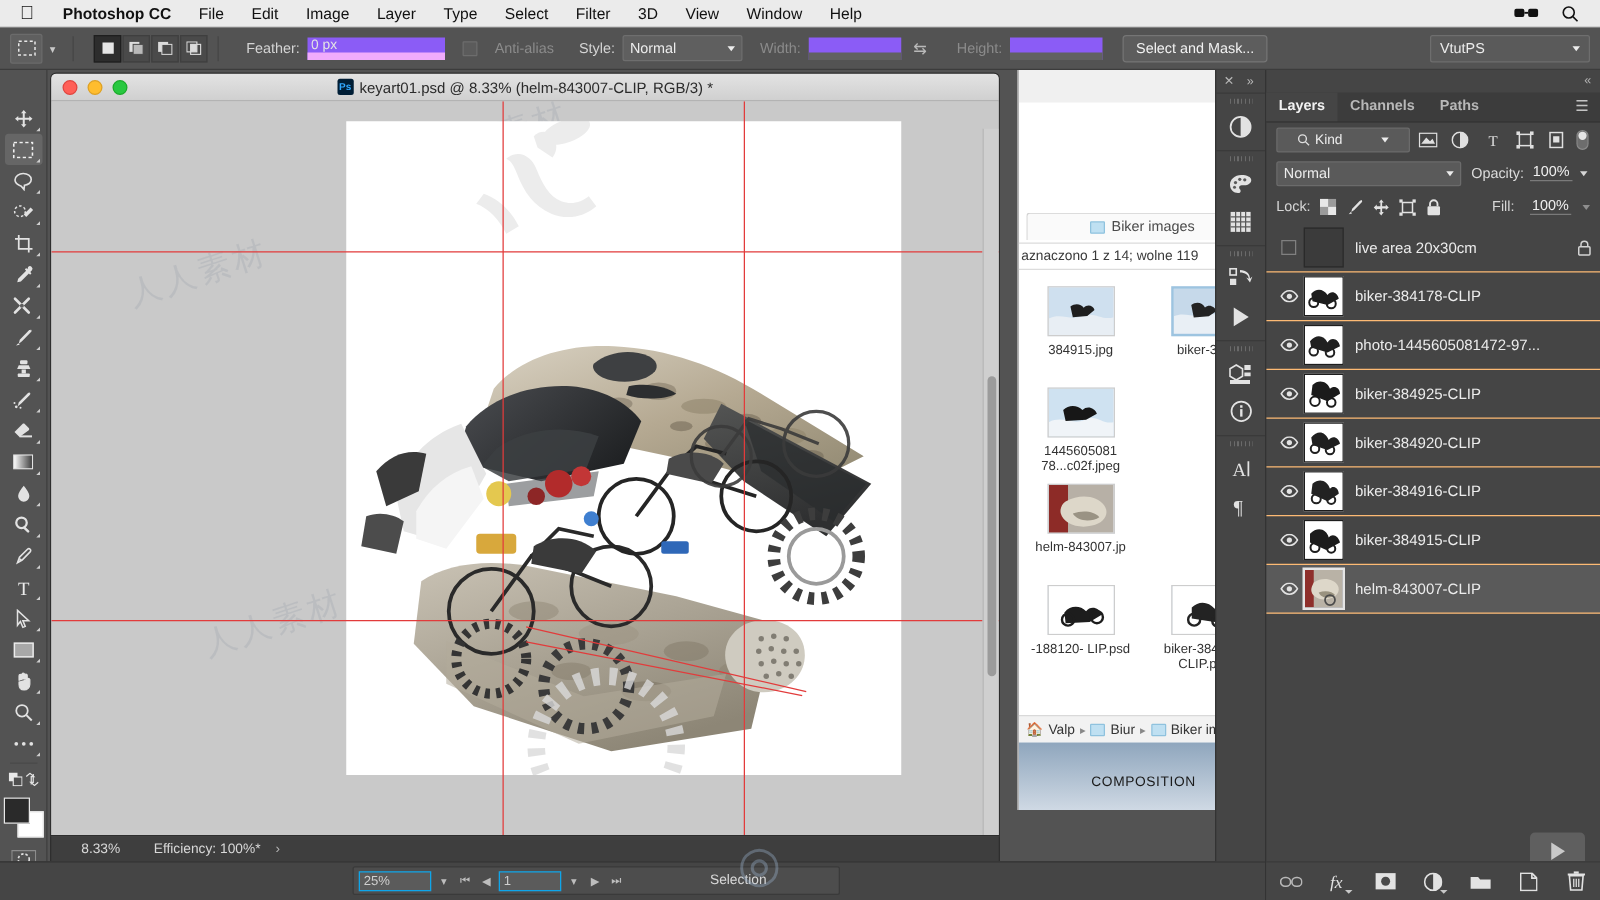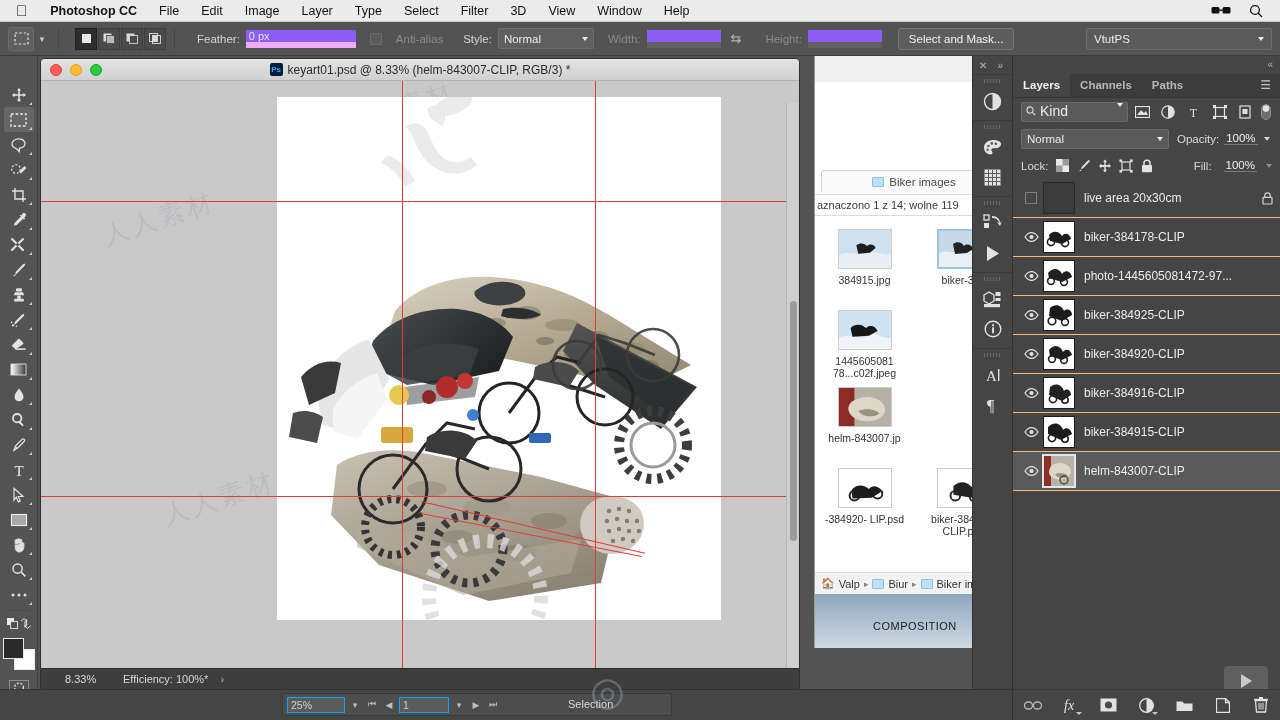--- a/index.html
+++ b/index.html
@@ -69,21 +69,21 @@
     display: flex; align-items: center; padding: 0 5px; justify-content: space-between;
   }
   .opt-swap { margin: 0 10px; color: #b9b9b9; font-size: 13px; }
   .btn-selmask {
     background: #5d5d5d; border: 1px solid #757575; border-radius: 3px;
     height: 22px; padding: 0 10px; color: #f2f2f2; font-size: 11.5px;
     display: flex; align-items: center; margin-left: 16px;
   }
   .ws-select {
     background: #5a5a5a; border: 1px solid #6e6e6e; border-radius: 2px;
-    height: 22px; width: 186px; color: #ececec; font-size: 11.5px;
+    height: 22px; width: 128px; color: #ececec; font-size: 11.5px;
     display: flex; align-items: center; padding: 0 7px; justify-content: space-between;
     margin-left: auto;
   }
 
   
   .toolbar {
     position: absolute; left: 0; top: 56px; width: 38px; height: 664px;
     background: #535353; border-right: 1px solid #3f3f3f;
     display: flex; flex-direction: column; align-items: center;
     padding-top: 26px;
@@ -237,21 +237,21 @@
   }
   .lp-tab { padding: 0 10px; height: 23px; line-height: 23px; font-size: 11.5px; color: #b8b8b8; font-weight: bold; }
   .lp-tab.active { color: #f2f2f2; background: #454545; }
   .lp-menu { margin-left: auto; padding-right: 9px; color: #c4c4c4; font-size: 12px; line-height: 23px; }
   .lp-row1 {
     position: absolute; left: 0; top: 42px; width: 100%; height: 27px;
     display: flex; align-items: center; padding: 0 8px; gap: 4px;
   }
   .kind-select {
     width: 108px; height: 20px; background: #5a5a5a; border: 1px solid #6b6b6b; border-radius: 2px;
-    display: flex; align-items: flex-start; justify-content: space-between; padding: 0 4px; font-size: 14px; color: #ececec;
+    display: flex; align-items: center; justify-content: space-between; padding: 0 16px; font-size: 11px; color: #ececec;
   }
   .filt-ico { width: 22px; height: 20px; display: flex; align-items: center; justify-content: center; color: #e0e0e0; }
   .filt-toggle { width: 12px; height: 20px; display: flex; align-items: center; justify-content: center; }
   .lp-row2 {
     position: absolute; left: 0; top: 69px; width: 100%; height: 27px;
     display: flex; align-items: center; padding: 0 8px; font-size: 11.5px;
   }
   .blend-select {
     width: 148px; height: 20px; background: #5a5a5a; border: 1px solid #6b6b6b; border-radius: 2px;
     display: flex; align-items: center; justify-content: space-between; padding: 0 5px; color: #ececec;
@@ -814,21 +814,21 @@
       <div class="tgrow" style="margin-top:16px;">
         <div class="tgcell">
           <div class="tgthumb">
             <svg width="54" height="40" viewBox="0 0 54 40">
                 <rect width="54" height="40" fill="#ffffff"></rect>
                 <path d="M13 22c5-6 13-6 18-1 4-5 11-3 13 3l-10 6-20 1z" fill="#1d1d1d"></path>
                 <circle cx="16" cy="28" r="5" fill="none" stroke="#1d1d1d" stroke-width="2"></circle>
                 <circle cx="40" cy="26" r="5" fill="none" stroke="#1d1d1d" stroke-width="2"></circle>
               </svg>
           </div>
-          <div class="tgname">-384920- LIP.psd</div>
+          <div class="tgname">-188120- LIP.psd</div>
         </div>
         <div class="tgcell">
           <div class="tgthumb">
             <svg width="54" height="40" viewBox="0 0 54 40">
                 <rect width="54" height="40" fill="#ffffff"></rect>
                 <path d="M16 18c6-6 14-5 19 1 4-5 10-3 12 4l-12 7-19-3z" fill="#232323"></path>
                 <circle cx="18" cy="28" r="5" fill="none" stroke="#232323" stroke-width="2"></circle>
                 <circle cx="38" cy="29" r="5" fill="none" stroke="#232323" stroke-width="2"></circle>
               </svg>
           </div>

